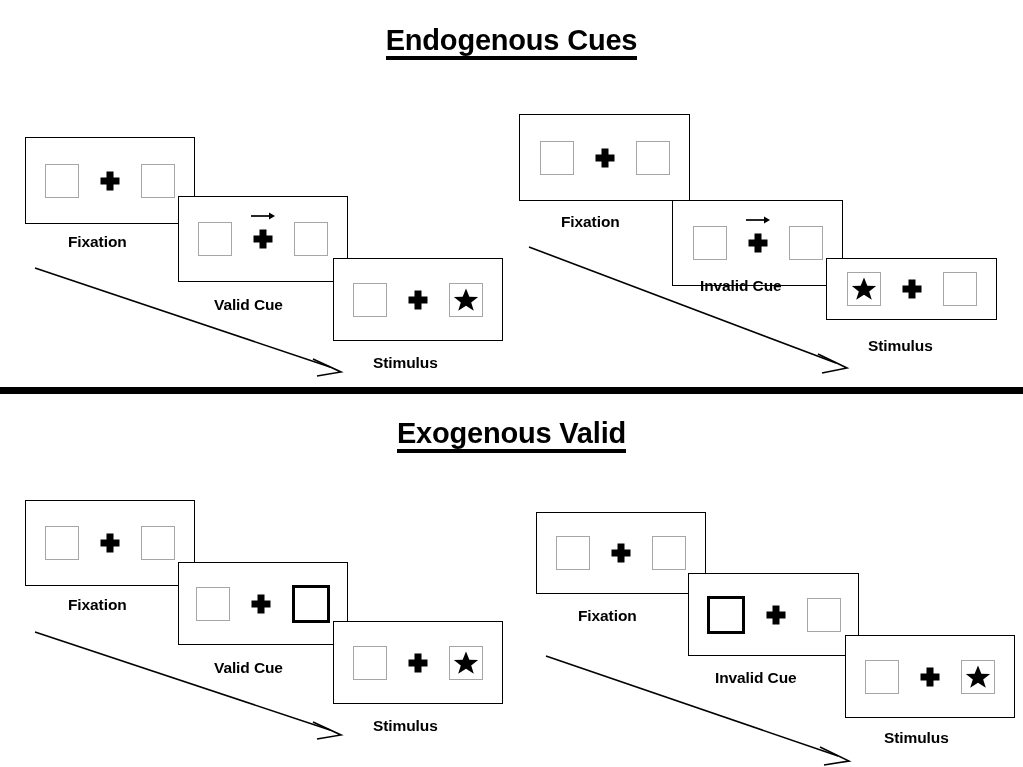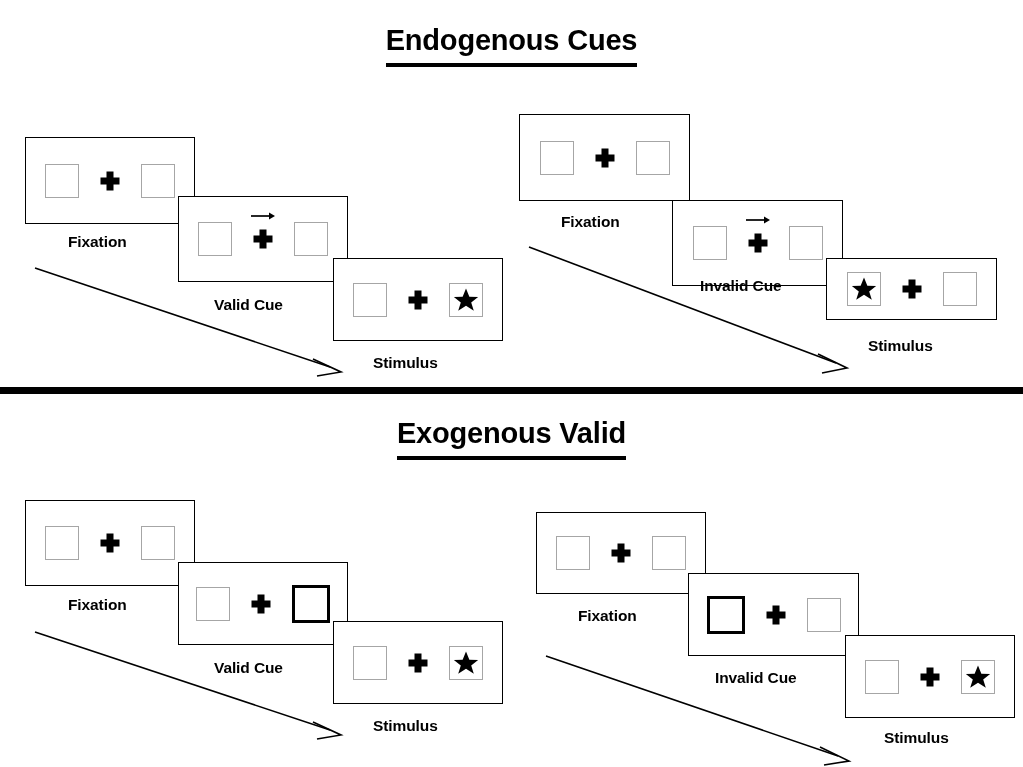--- a/index.html
+++ b/index.html
@@ -15,21 +15,21 @@
     width:100%;
     text-align:center;
     font-weight:bold;
     font-size:29px;
     color:#000;
     letter-spacing:-0.2px;
   }
   .section-title span.titletext{
     display:inline-block;
     border-bottom:4px solid #000;
-    padding-bottom:8px;
+    padding-bottom:1px;
     line-height:1.05;
   }
   .divider{
     position:absolute;
     background:#000;
   }
   
   .frame{
     position:absolute;
     background:#ffffff;

